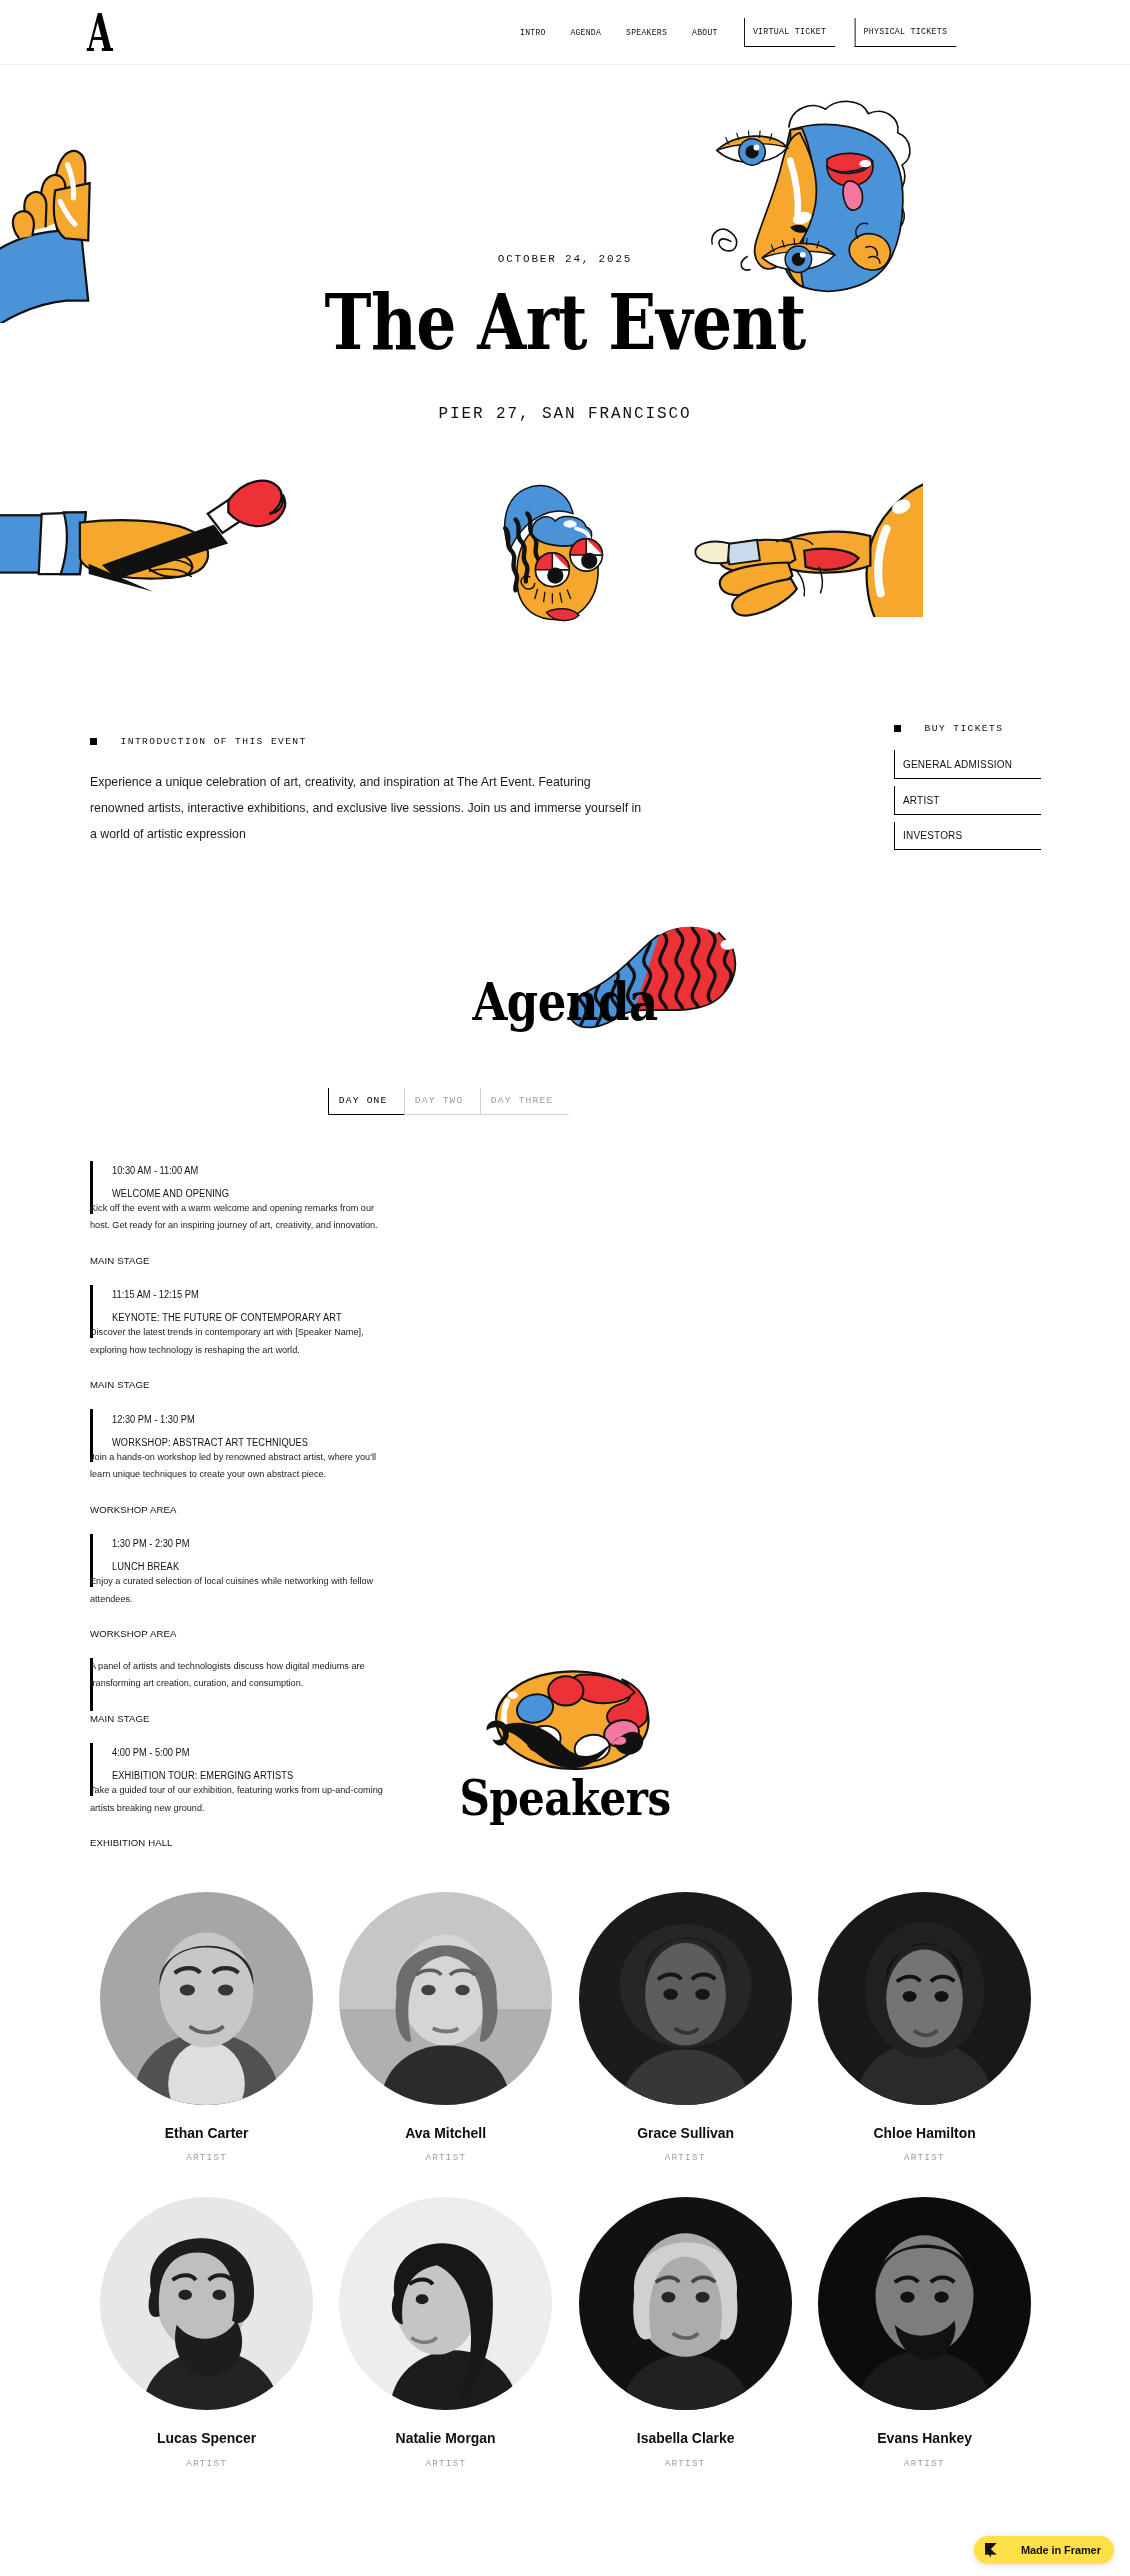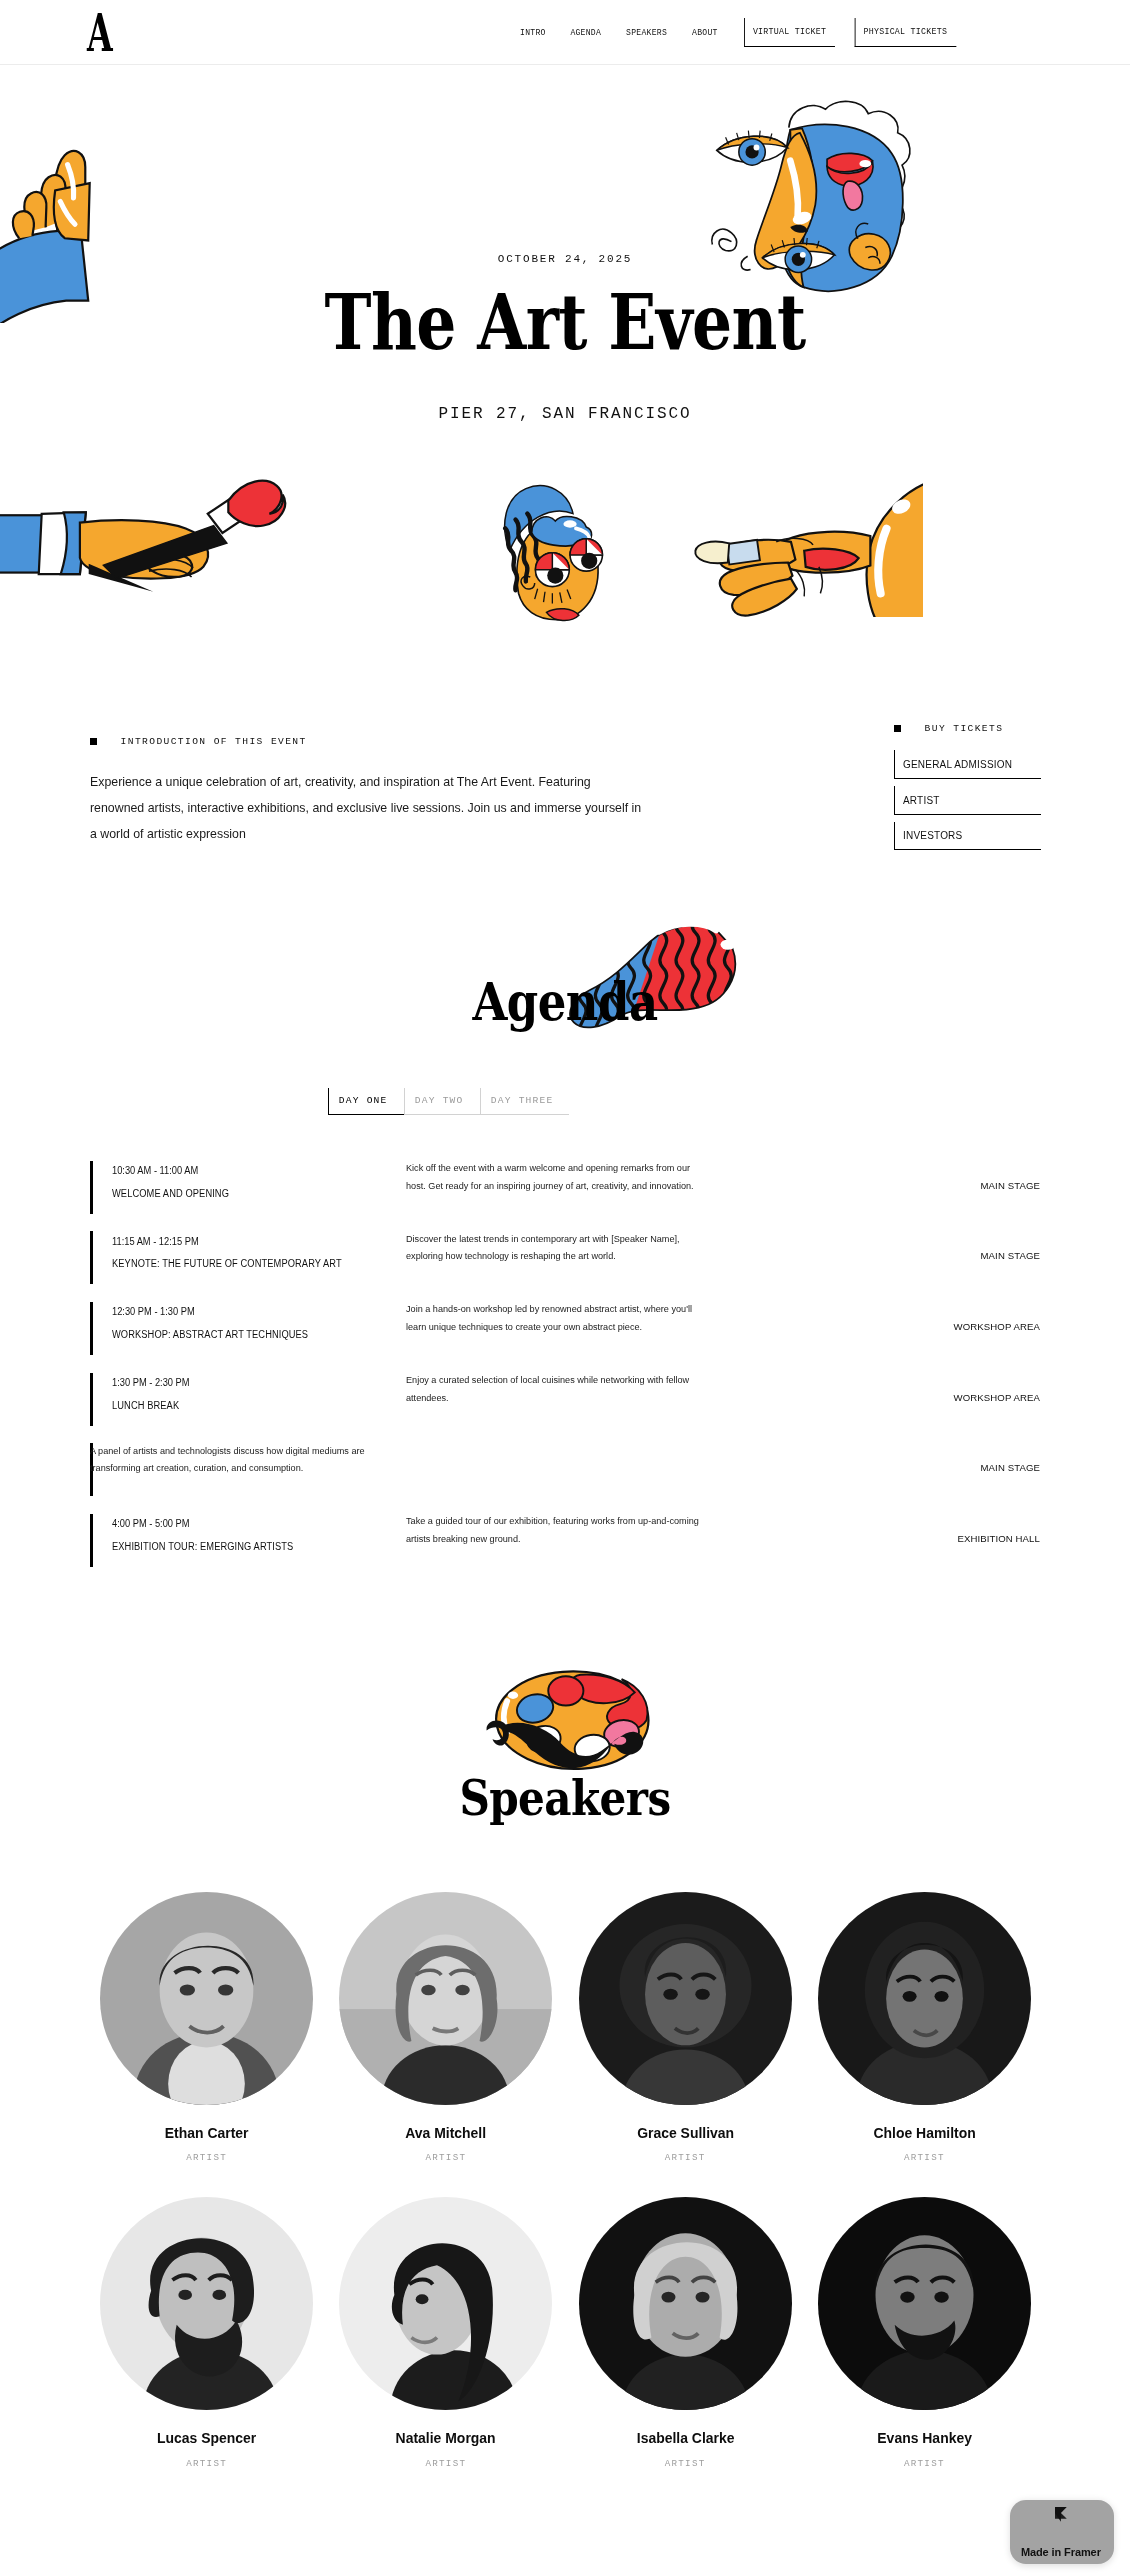--- a/index.html
+++ b/index.html
@@ -233,20 +233,21 @@
   }
 
   .rows { position: absolute; top: 254px; left: 0; width: 1130px; }
   .row {
     position: relative;
     display: flex;
     align-items: flex-start;
     padding-left: 90px;
     margin-bottom: 17.7px;
     min-height: 53px;
+    flex-direction: column;
   }
   .row-bar {
     position: absolute;
     left: 90px; top: 1.5px;
     width: 2.9px;
     height: 53px;
     background: #000;
   }
   .row-c1 {
     width: 316px;
@@ -347,27 +348,26 @@
   }
 
   
   .framer {
     position: absolute;
     right: 16px;
     bottom: 11.8px;
     display: flex;
     align-items: center;
     gap: 24px;
-    background: #a3a3a3;
+    background: #fde047;
     border-radius: 16px;
     padding: 6.6px 13.2px 6.6px 11px;
     box-shadow: 0 1.5px 7.4px rgba(0,0,0,0.13);
     z-index: 60;
     cursor: pointer;
-    flex-direction: column;
   }
   .framer-txt {
     font-family: "Liberation Sans", sans-serif;
     font-weight: 700;
     font-size: 11px;
     color: #111;
     letter-spacing: -0.1px;
   }
 </style>
 </head>

